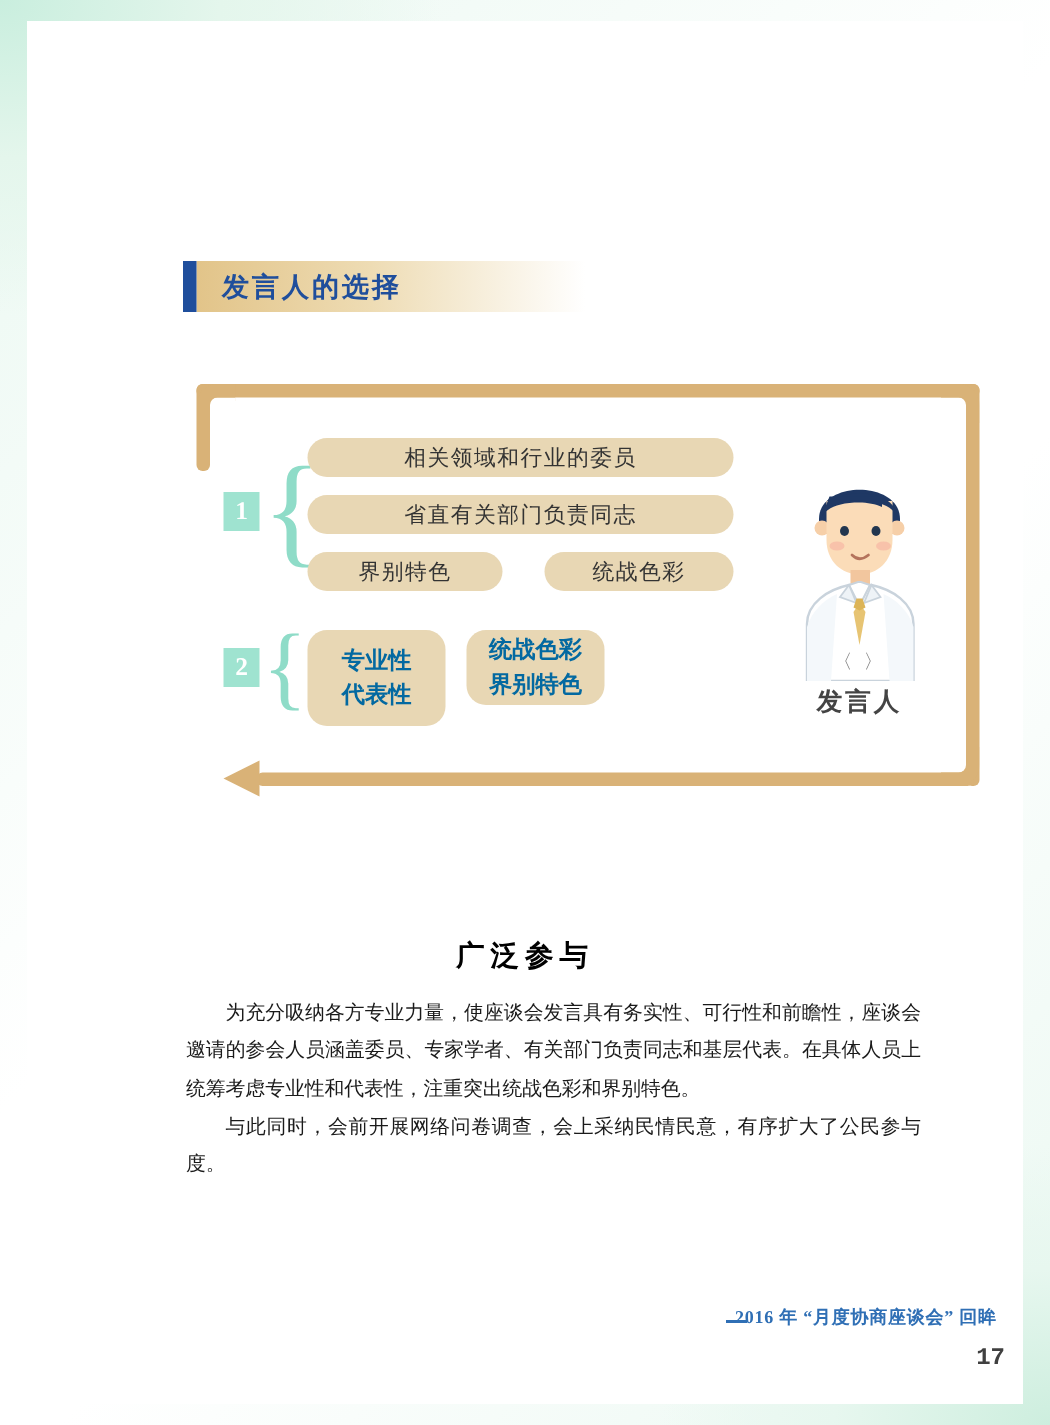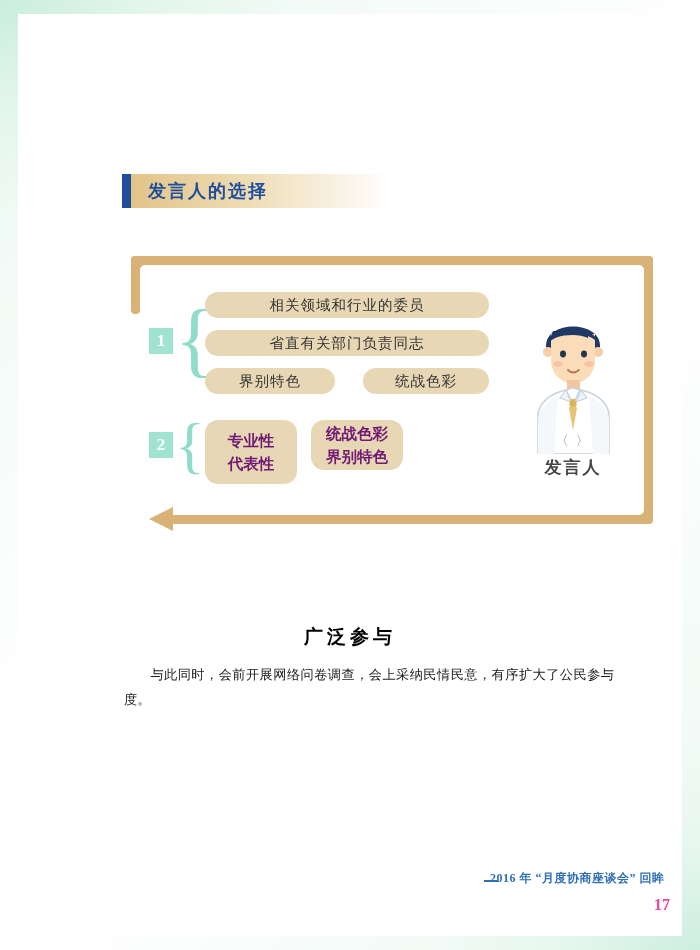--- a/index.html
+++ b/index.html
@@ -210,21 +210,21 @@
   }
   .pill-a { left: 92px; top: 48px;  width: 284px; height: 26px; }
   .pill-b { left: 92px; top: 86px;  width: 284px; height: 26px; }
   .pill-c { left: 92px; top: 124px; width: 130px; height: 26px; }
   .pill-d { left: 250px; top: 124px; width: 126px; height: 26px; }
 
   .block {
     position: absolute;
     background: #e8d7b4;
     border-radius: 13px;
-    color: #701a75;
+    color: #0369a1;
     font-family: "Liberation Serif", serif;
     font-size: 15.5px;
     font-weight: bold;
     text-align: center;
     line-height: 1.5;
     display: flex;
     align-items: center;
     justify-content: center;
   }
   .block-1 { left: 92px; top: 176px; width: 92px; height: 64px; }
@@ -310,24 +310,24 @@
     font-weight: bold;
     color: #2f6fb5;
     letter-spacing: 0.5px;
   }
   .page-number {
     position: absolute;
     left: 540px;
     top: 882px;
     width: 112px;
     text-align: right;
-    font-family: Liberation Serif, serif;
+    font-family: Liberation Mono, monospace;
     font-size: 16px;
     font-weight: bold;
-    color: #ec4899;
+    color: #404040;
   }
 </style>
 </head>
 <body>
 
 <div class="page">
   <div class="page-inner">
 
     <div class="section-head">
       <div class="fill"></div>
@@ -407,20 +407,21 @@
           <path d="M30 150 L30 114 C33 104, 41 96, 50 92 L46 150 Z" fill="#f4f8fb"></path>
           <path d="M101 150 L101 114 C98 104, 90 96, 81 92 L85 150 Z" fill="#f4f8fb"></path>
         </svg>
         <div class="speaker-quotes">〈 〉</div>
         <div class="speaker-label">发言人</div>
       </div>
     </div>
 
     <div class="article-title">广泛参与</div>
     <div class="article-body">
+      <p>为充分吸纳各方专业力量，使座谈会发言具有务实性、可行性和前瞻性，座谈会邀请的参会人员涵盖委员、专家学者、有关部门负责同志和基层代表。在具体人员上统筹考虑专业性和代表性，注重突出统战色彩和界别特色。</p>
       <p>与此同时，会前开展网络问卷调查，会上采纳民情民意，有序扩大了公民参与度。</p>
     </div>
 
     <div class="footer-rule"></div>
     <div class="footer-text">2016 年 “月度协商座谈会” 回眸</div>
     <div class="page-number">17</div>
 
   </div>
 </div>
 

